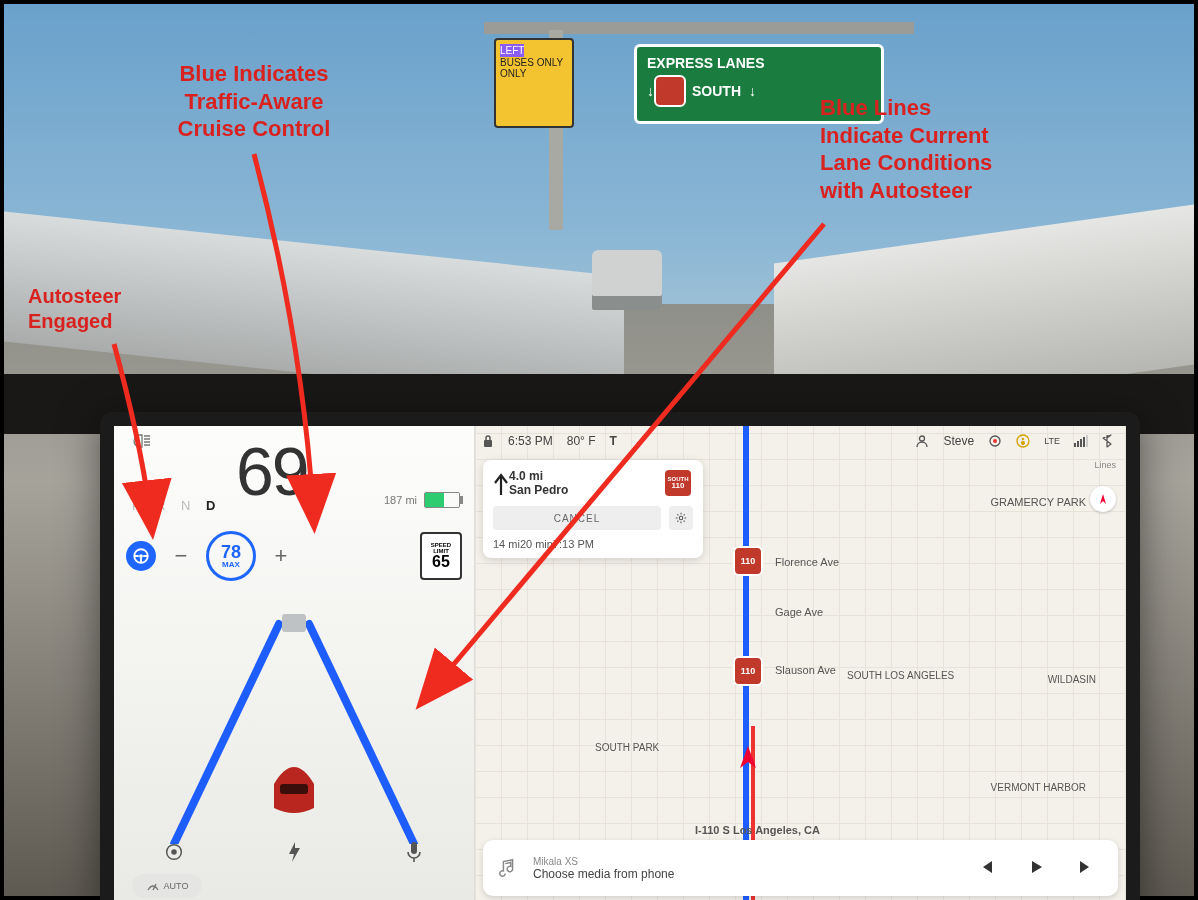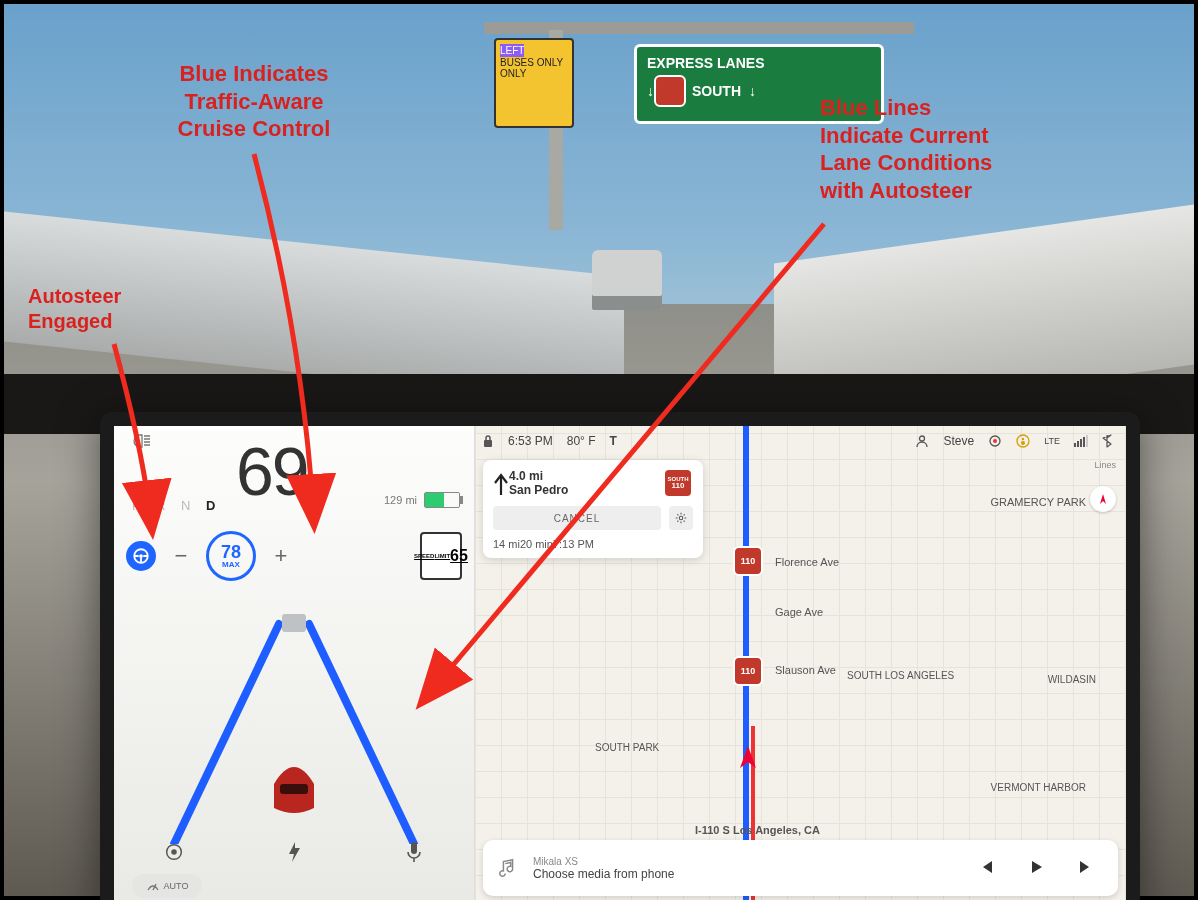--- a/index.html
+++ b/index.html
@@ -38,21 +38,21 @@
   .battery::after{content:"";position:absolute;right:-4px;top:3px;width:3px;height:8px;background:#888;}
   .battery-fill{height:100%;width:55%;background:#2ecc71;}
 
   .ap-row{position:absolute;left:12px;top:108px;right:12px;height:44px;display:flex;align-items:center;gap:14px;}
   .steer-icon{width:30px;height:30px;border-radius:50%;background:#1e66ff;display:flex;align-items:center;justify-content:center;}
   .steer-icon svg{display:block;}
   .minus,.plus{font-size:22px;color:#666;width:22px;text-align:center;cursor:pointer;}
   .tacc{width:44px;height:44px;border:3px solid #1e66ff;border-radius:50%;display:flex;flex-direction:column;align-items:center;justify-content:center;color:#1e66ff;line-height:1;}
   .tacc .num{font-size:18px;font-weight:700;}
   .tacc .max{font-size:8px;font-weight:700;}
-  .speed-limit{margin-left:auto;width:38px;height:44px;border:2px solid #333;border-radius:4px;background:#fff;display:flex;align-items:center;justify-content:center;line-height:1;text-decoration:underline;}
+  .speed-limit{margin-left:auto;width:38px;height:44px;border:2px solid #333;border-radius:4px;background:#fff;display:flex;flex-direction:column;align-items:center;justify-content:center;line-height:1;}
   .speed-limit .t{font-size:6px;font-weight:700;}
   .speed-limit .v{font-size:16px;font-weight:800;}
 
   .lane-canvas{position:absolute;left:0;top:158px;right:0;bottom:80px;}
   .bottom-icons{position:absolute;left:0;right:0;bottom:28px;height:40px;display:flex;justify-content:space-around;align-items:center;color:#555;}
   .bottom-icons .ic{width:40px;text-align:center;}
   .wiper{position:absolute;left:18px;bottom:4px;width:70px;height:24px;border-radius:14px;background:#e5e5e3;display:flex;align-items:center;justify-content:center;font-size:9px;color:#666;gap:4px;}
 
   
   .map-grid{position:absolute;inset:0;background:
@@ -176,21 +176,21 @@
       </div>
 
       <div class="driving-pane">
         <div class="speed">69</div>
         <div class="gear">
           <span>P</span>
           <span>R</span>
           <span>N</span>
           <span class="active">D</span>
         </div>
-        <div class="odo">129 mi</div>
+        <div class="odo">187 mi</div>
         <div class="battery">
             <div class="battery-fill"></div>
           </div>
 
         <div class="ap-row">
           <div class="steer-icon">
             <svg width="18" height="18" viewBox="0 0 24 24">
                 <circle cx="12" cy="12" r="9" fill="none" stroke="#fff" stroke-width="2.4"></circle>
                 <circle cx="12" cy="12" r="2.5" fill="#fff"></circle>
                 <path d="M3 12h6M15 12h6M12 14v7" stroke="#fff" stroke-width="2.4"></path>

